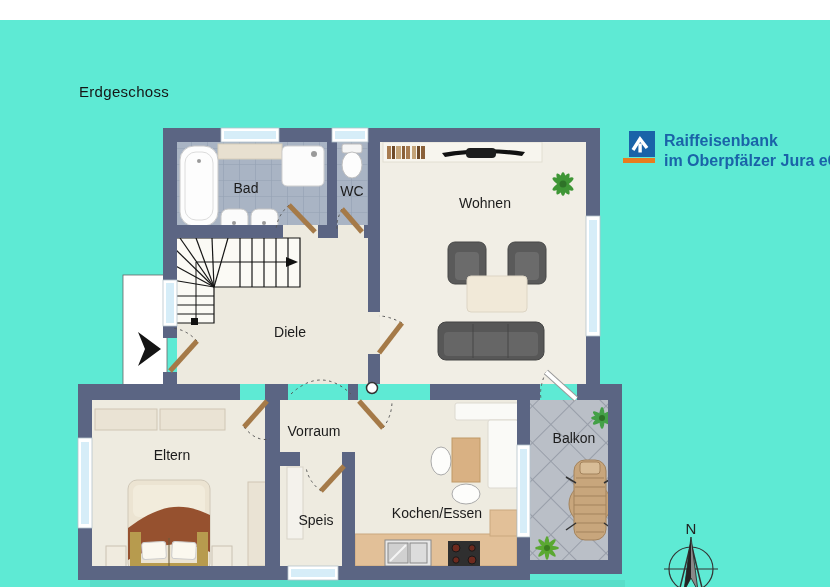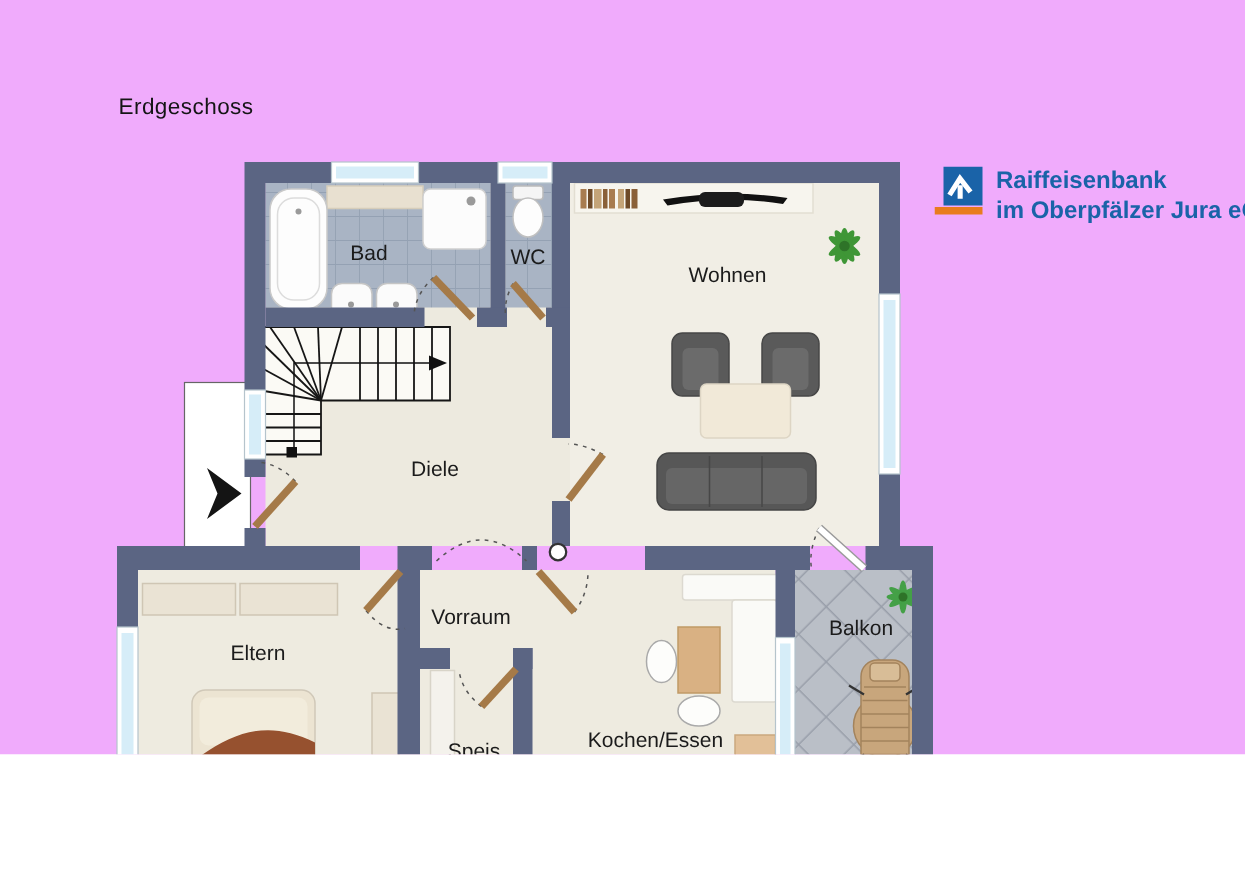--- a/index.html
+++ b/index.html
@@ -1,17 +1,17 @@
 <!DOCTYPE html>
 <html><head>
 <meta charset="utf-8">
 <style>
   html,body{margin:0;padding:0;background:#ffffff;}
-  .canvas{position:relative;width:830px;height:503px;background:#f0abfc;overflow:hidden;
-          font-family:"Liberation Sans", sans-serif;}
+  .canvas{position:relative;width:830px;height:567px;background:#5eead4;overflow:hidden;
+          font-family:"Liberation Sans", sans-serif;margin-top:20px;}
   .plan{position:absolute;left:0;top:0;}
   .title{position:absolute;left:79px;top:63px;font-size:15px;color:#151515;letter-spacing:.3px;}
   .logo{position:absolute;left:623px;top:111px;display:flex;align-items:flex-start;gap:7px;}
   .logo-text{color:#1a63a8;font-weight:bold;font-size:16px;line-height:20px;white-space:nowrap;}
   svg text{font-family:"Liberation Sans", sans-serif;}
   .room-label{font-size:14px;fill:#1b1b1b;}
   .compass-label{font-size:15px;fill:#222;}
 </style>
 </head>
 <body>

